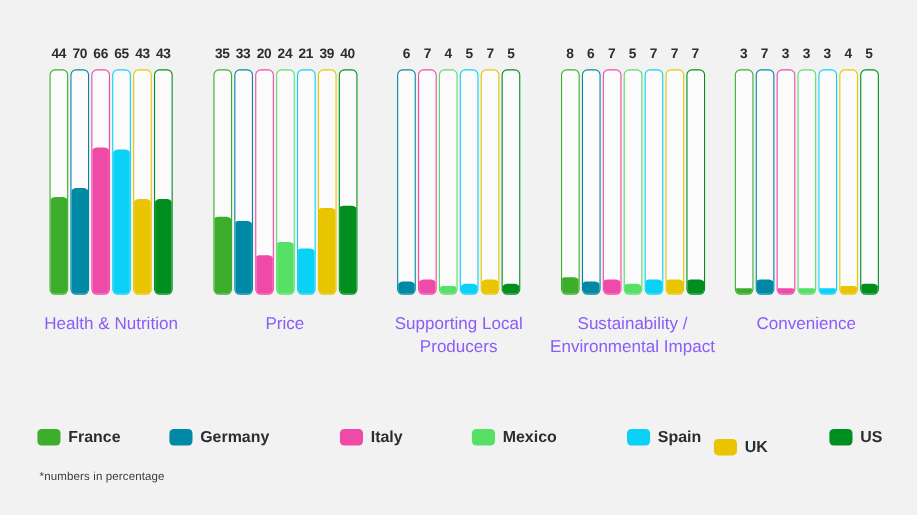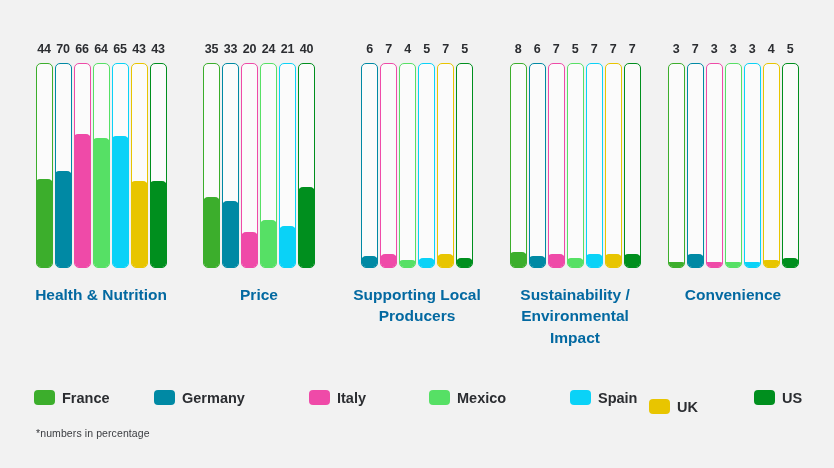--- a/index.html
+++ b/index.html
@@ -78,22 +78,22 @@
     position: absolute;
     left: -1.3px;
     right: -1.3px;
     bottom: -1.3px;
     border-radius: 5px;
   }
 
   .cat-label {
     margin-top: 16px;
     font-size: 15.5px;
-    font-weight: bold;
-    color: #0369a1;
+    font-weight: normal;
+    color: #8b5cf6;
     text-align: center;
     line-height: 1.38;
     max-width: 150px;
   }
 
   
   #legend {
     position: absolute;
     left: 34px;
     top: 388px;
@@ -149,26 +149,20 @@
               <div class="bar-fill" style="background: rgb(0, 137, 164); height: 48%;"></div>
             </div>
           </div>
           <div class="bar-col">
             <div class="bar-value">66</div>
             <div class="bar-track" style="border-color: rgb(239, 74, 168);">
               <div class="bar-fill" style="background: rgb(239, 74, 168); height: 66%;"></div>
             </div>
           </div>
           <div class="bar-col">
-            <div class="bar-value">64</div>
-            <div class="bar-track" style="border-color: rgb(86, 224, 101);">
-              <div class="bar-fill" style="background: rgb(86, 224, 101); height: 64%;"></div>
-            </div>
-          </div>
-          <div class="bar-col">
             <div class="bar-value">65</div>
             <div class="bar-track" style="border-color: rgb(10, 210, 247);">
               <div class="bar-fill" style="background: rgb(10, 210, 247); height: 65%;"></div>
             </div>
           </div>
           <div class="bar-col">
             <div class="bar-value">43</div>
             <div class="bar-track" style="border-color: rgb(232, 197, 0);">
               <div class="bar-fill" style="background: rgb(232, 197, 0); height: 43%;"></div>
             </div>
@@ -205,20 +199,26 @@
           <div class="bar-col">
             <div class="bar-value">24</div>
             <div class="bar-track" style="border-color: rgb(86, 224, 101);">
               <div class="bar-fill" style="background: rgb(86, 224, 101); height: 24%;"></div>
             </div>
           </div>
           <div class="bar-col">
             <div class="bar-value">21</div>
             <div class="bar-track" style="border-color: rgb(10, 210, 247);">
               <div class="bar-fill" style="background: rgb(10, 210, 247); height: 21%;"></div>
+            </div>
+          </div>
+          <div class="bar-col">
+            <div class="bar-value">39</div>
+            <div class="bar-track" style="border-color: rgb(232, 197, 0);">
+              <div class="bar-fill" style="background: rgb(232, 197, 0); height: 39%;"></div>
             </div>
           </div>
           <div class="bar-col">
             <div class="bar-value">40</div>
             <div class="bar-track" style="border-color: rgb(0, 143, 30);">
               <div class="bar-fill" style="background: rgb(0, 143, 30); height: 40%;"></div>
             </div>
           </div>
         </div>
         <div class="cat-label">Price</div>

